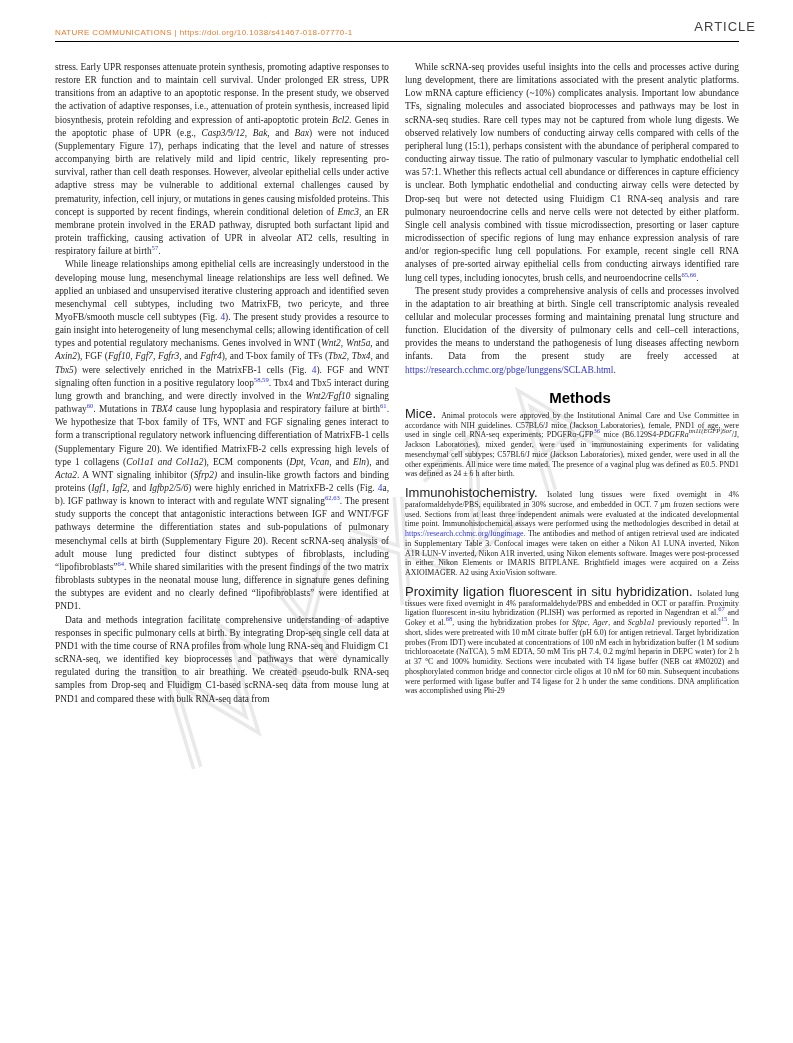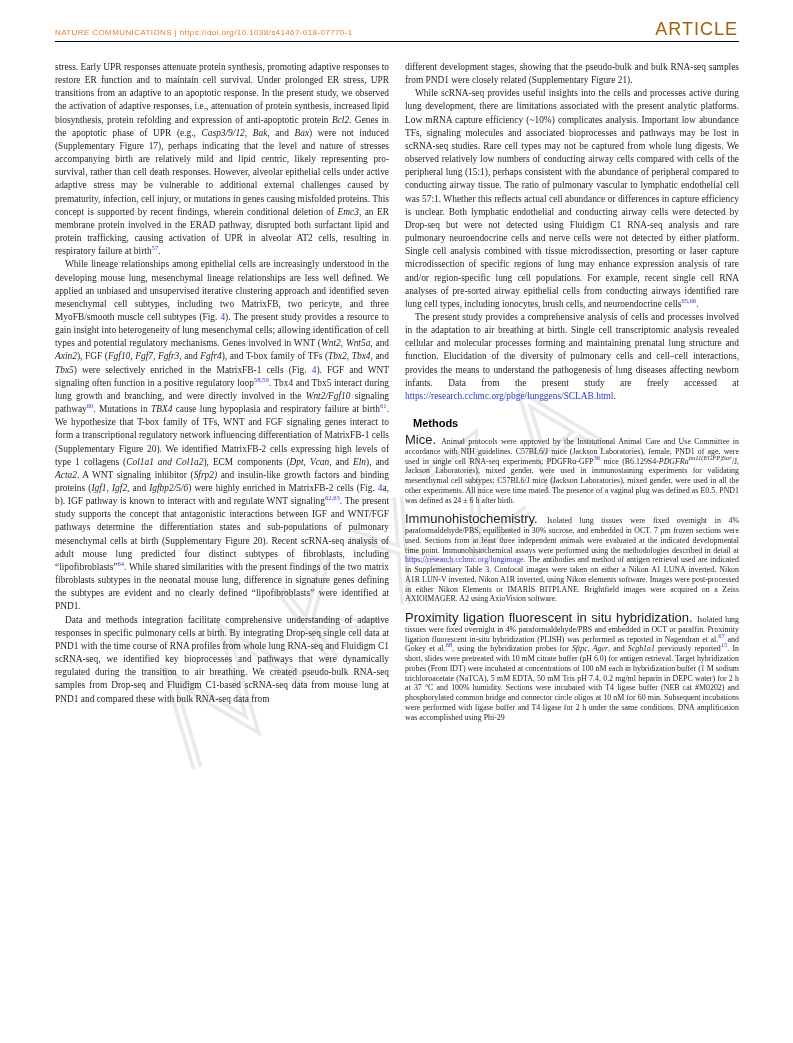--- a/index.html
+++ b/index.html
@@ -1,38 +1,38 @@
 <!DOCTYPE html>
 <html><head>
 <meta charset="utf-8">
 <style>
   html,body{margin:0;padding:0;background:#ffffff;}
   #page{position:relative;width:793px;height:800px;background:#ffffff;overflow:hidden;
         font-family:"Liberation Serif",serif;color:#1e1e1e;}
   
   .hdr-journal{position:absolute;left:55px;top:28px;font-family:"Liberation Sans",sans-serif;
         font-size:8px;letter-spacing:.4px;color:#e87b2a;white-space:nowrap;}
-  .hdr-article{position:absolute;right:55px;top:19px;font-family:"Liberation Sans",sans-serif;
-        font-size:18px;letter-spacing:1px;color:#a16207;font-weight:400;}
+  .hdr-article{position:absolute;right:37px;top:19px;font-family:"Liberation Sans",sans-serif;
+        font-size:13px;letter-spacing:1px;color:#404040;font-weight:400;}
   .hdr-rule{position:absolute;left:55px;right:54px;top:41px;border-top:1.6px solid #000;}
   
   .watermark{position:absolute;left:10px;top:160px;pointer-events:none;}
   
   .col{position:absolute;top:61px;width:334px;height:938px;overflow:hidden;
        text-align:justify;font-size:9.4px;line-height:13.15px;}
   #col-left{left:55px;}
   #col-right{left:405px;}
   .col p{margin:0;}
   p.body-para.indent{text-indent:10px;}
   em{font-style:italic;margin-top:16px;}
   sup.ref{color:#2d35d9;font-size:6.6px;line-height:0;vertical-align:super;}
   sup.gsup{font-size:6.6px;line-height:0;vertical-align:super;font-style:italic;}
   a.lnk{color:#2d35d9;text-decoration:none;cursor:pointer;}
-  h2.methods-h{font-family:"Liberation Sans",sans-serif;font-size:11px;font-weight:bold;
-       color:#000;margin:14px 0 5px 8px;text-align:left;line-height:13px;}
+  h2.methods-h{font-family:"Liberation Sans",sans-serif;font-size:15px;font-weight:bold;
+       color:#000;margin:14px 0 5px 16px;text-align:center;line-height:13px;}
   p.method-para{font-size:7.9px;line-height:9.75px;margin:0 0 9px 0;}
   span.mlabel{font-family:"Liberation Sans",sans-serif;font-weight:normal;font-size:13px;}
   
   .footer{position:absolute;left:55px;right:54px;top:1005px;font-family:"Liberation Sans",sans-serif;
        font-size:7px;white-space:nowrap;}
   .footer .fj{color:#e87b2a;}
   .footer .fc{color:#222;}
   .footer .fpage{position:absolute;right:0;top:-1px;font-size:8.5px;font-weight:normal;color:#111;}
 </style>
 </head>
@@ -62,21 +62,20 @@
   <div class="hdr-journal">NATURE COMMUNICATIONS | https://doi.org/10.1038/s41467-018-07770-1</div>
   <div class="hdr-article">ARTICLE</div>
   <div class="hdr-rule"></div>
 
   <div id="col-left" class="col">
       <p class="body-para"><span>stress. Early UPR responses attenuate protein synthesis, promoting adaptive responses to restore ER function and to maintain cell survival. Under prolonged ER stress, UPR transitions from an adaptive to an apoptotic response. In the present study, we observed the activation of adaptive responses, i.e., attenuation of protein synthesis, increased lipid biosynthesis, protein refolding and expression of anti-apoptotic protein </span><em>Bcl2</em><span>. Genes in the apoptotic phase of UPR (e.g., </span><em>Casp3/9/12</em><span>, </span><em>Bak</em><span>, and </span><em>Bax</em><span>) were not induced (Supplementary Figure 17), perhaps indicating that the level and nature of stresses accompanying birth are relatively mild and lipid centric, likely representing pro-survival, rather than cell death responses. However, alveolar epithelial cells under active adaptive stress may be vulnerable to additional external challenges caused by prematurity, infection, cell injury, or mutations in genes causing misfolded proteins. This concept is supported by recent findings, wherein conditional deletion of </span><em>Emc3</em><span>, an ER membrane protein involved in the ERAD pathway, disrupted both surfactant lipid and protein trafficking, causing activation of UPR in alveolar AT2 cells, resulting in respiratory failure at birth</span><sup class="ref">57</sup><span>.</span></p>
       <p class="body-para indent"><span>While lineage relationships among epithelial cells are increasingly understood in the developing mouse lung, mesenchymal lineage relationships are less well defined. We applied an unbiased and unsupervised iterative clustering approach and identified seven mesenchymal cell subtypes, including two MatrixFB, two pericyte, and three MyoFB/smooth muscle cell subtypes (Fig. </span><a class="lnk">4</a><span>). The present study provides a resource to gain insight into heterogeneity of lung mesenchymal cells; allowing identification of cell types and potential regulatory mechanisms. Genes involved in WNT (</span><em>Wnt2</em><span>, </span><em>Wnt5a</em><span>, and </span><em>Axin2</em><span>), FGF (</span><em>Fgf10</em><span>, </span><em>Fgf7</em><span>, </span><em>Fgfr3</em><span>, and </span><em>Fgfr4</em><span>), and T-box family of TFs (</span><em>Tbx2</em><span>, </span><em>Tbx4</em><span>, and </span><em>Tbx5</em><span>) were selectively enriched in the MatrixFB-1 cells (Fig. </span><a class="lnk">4</a><span>). FGF and WNT signaling often function in a positive regulatory loop</span><sup class="ref">58,59</sup><span>. Tbx4 and Tbx5 interact during lung growth and branching, and were directly involved in the </span><em>Wnt2/Fgf10</em><span> signaling pathway</span><sup class="ref">60</sup><span>. Mutations in </span><em>TBX4</em><span> cause lung hypoplasia and respiratory failure at birth</span><sup class="ref">61</sup><span>. We hypothesize that T-box family of TFs, WNT and FGF signaling genes interact to form a transcriptional regulatory network influencing differentiation of MatrixFB-1 cells (Supplementary Figure 20). We identified MatrixFB-2 cells expressing high levels of type 1 collagens (</span><em>Col1a1 and Col1a2</em><span>), ECM components (</span><em>Dpt</em><span>, </span><em>Vcan</em><span>, and </span><em>Eln</em><span>), and </span><em>Acta2</em><span>. A WNT signaling inhibitor (</span><em>Sfrp2)</em><span> and insulin-like growth factors and binding proteins (</span><em>Igf1</em><span>, </span><em>Igf2</em><span>, and </span><em>Igfbp2/5/6</em><span>) were highly enriched in MatrixFB-2 cells (Fig. </span><a class="lnk">4</a><span>a, b). IGF pathway is known to interact with and regulate WNT signaling</span><sup class="ref">62,63</sup><span>. The present study supports the concept that antagonistic interactions between IGF and WNT/FGF pathways determine the differentiation states and sub-populations of pulmonary mesenchymal cells at birth (Supplementary Figure 20). Recent scRNA-seq analysis of adult mouse lung predicted four distinct subtypes of fibroblasts, including “lipofibroblasts”</span><sup class="ref">64</sup><span>. While shared similarities with the present findings of the two matrix fibroblasts subtypes in the neonatal mouse lung, difference in signature genes defining the subtypes are evident and no clearly defined “lipofibroblasts” were identified at PND1.</span></p>
       <p class="body-para indent"><span>Data and methods integration facilitate comprehensive understanding of adaptive responses in specific pulmonary cells at birth. By integrating Drop-seq single cell data at PND1 with the time course of RNA profiles from whole lung RNA-seq and Fluidigm C1 scRNA-seq, we identified key bioprocesses and pathways that were dynamically regulated during the transition to air breathing. We created pseudo-bulk RNA-seq samples from Drop-seq and Fluidigm C1-based scRNA-seq data from mouse lung at PND1 and compared these with bulk RNA-seq data from</span></p>
     </div>
   <div id="col-right" class="col">
-      <p class="body-para"><span>different development stages, showing that the pseudo-bulk and bulk RNA-seq samples from PND1 were closely related (Supplementary Figure 21).</span></p>
       <p class="body-para indent"><span>While scRNA-seq provides useful insights into the cells and processes active during lung development, there are limitations associated with the present analytic platforms. Low mRNA capture efficiency (~10%) complicates analysis. Important low abundance TFs, signaling molecules and associated bioprocesses and pathways may be lost in scRNA-seq studies. Rare cell types may not be captured from whole lung digests. We observed relatively low numbers of conducting airway cells compared with cells of the peripheral lung (15:1), perhaps consistent with the abundance of peripheral compared to conducting airway tissue. The ratio of pulmonary vascular to lymphatic endothelial cell was 57:1. Whether this reflects actual cell abundance or differences in capture efficiency is unclear. Both lymphatic endothelial and conducting airway cells were detected by Drop-seq but were not detected using Fluidigm C1 RNA-seq analysis and rare pulmonary neuroendocrine cells and nerve cells were not detected by either platform. Single cell analysis combined with tissue microdissection, presorting or laser capture microdissection of specific regions of lung may enhance expression analysis of rare and/or region-specific lung cell populations. For example, recent single cell RNA analyses of pre-sorted airway epithelial cells from conducting airways identified rare lung cell types, including ionocytes, brush cells, and neuroendocrine cells</span><sup class="ref">65,66</sup><span>.</span></p>
       <p class="body-para indent"><span>The present study provides a comprehensive analysis of cells and processes involved in the adaptation to air breathing at birth. Single cell transcriptomic analysis revealed cellular and molecular processes forming and maintaining prenatal lung structure and function. Elucidation of the diversity of pulmonary cells and cell–cell interactions, provides the means to understand the pathogenesis of lung diseases affecting newborn infants. Data from the present study are freely accessed at </span><a class="lnk">https://research.cchmc.org/pbge/lunggens/SCLAB.html</a><span>.</span></p>
       <h2 class="methods-h">Methods</h2>
       <p class="method-para"><span class="mlabel">Mice. </span><span>Animal protocols were approved by the Institutional Animal Care and Use Committee in accordance with NIH guidelines. C57BL6/J mice (Jackson Laboratories), female, PND1 of age, were used in single cell RNA-seq experiments; PDGFRα-GFP</span><sup class="ref">36</sup><span> mice (B6.129S4-</span><em>PDGFRa</em><sup class="gsup">tm11(EGFP)Sor</sup><span>/J, Jackson Laboratories), mixed gender, were used in immunostaining experiments for validating mesenchymal cell subtypes; C57BL6/J mice (Jackson Laboratories), mixed gender, were used in all the other experiments. All mice were time mated. The presence of a vaginal plug was defined as E0.5. PND1 was defined as 24 ± 6 h after birth.</span></p>
       <p class="method-para"><span class="mlabel">Immunohistochemistry. </span><span>Isolated lung tissues were fixed overnight in 4% paraformaldehyde/PBS, equilibrated in 30% sucrose, and embedded in OCT. 7 μm frozen sections were used. Sections from at least three independent animals were evaluated at the indicated developmental time point. Immunohistochemical assays were performed using the methodologies described in detail at </span><a class="lnk">https://research.cchmc.org/lungimage</a><span>. The antibodies and method of antigen retrieval used are indicated in Supplementary Table 3. Confocal images were taken on either a Nikon A1 LUNA inverted, Nikon A1R LUN-V inverted, Nikon A1R inverted, using Nikon elements software. Images were post-processed in either Nikon Elements or IMARIS BITPLANE. Brightfield images were acquired on a Zeiss AXIOIMAGER. A2 using AxioVision software.</span></p>
       <p class="method-para"><span class="mlabel">Proximity ligation fluorescent in situ hybridization. </span><span>Isolated lung tissues were fixed overnight in 4% paraformaldehyde/PBS and embedded in OCT or paraffin. Proximity ligation fluorescent in-situ hybridization (PLISH) was performed as reported in Nagendran et al.</span><sup class="ref">67</sup><span> and Gokey et al.</span><sup class="ref">68</sup><span>, using the hybridization probes for </span><em>Sftpc</em><span>, </span><em>Ager</em><span>, and </span><em>Scgb1a1</em><span> previously reported</span><sup class="ref">15</sup><span>. In short, slides were pretreated with 10 mM citrate buffer (pH 6.0) for antigen retrieval. Target hybridization probes (From IDT) were incubated at concentrations of 100 nM each in hybridization buffer (1 M sodium trichloroacetate (NaTCA), 5 mM EDTA, 50 mM Tris pH 7.4, 0.2 mg/ml heparin in DEPC water) for 2 h at 37 °C and 100% humidity. Sections were incubated with T4 ligase buffer (NEB cat #M0202) and phosphorylated common bridge and connector circle oligos at 10 nM for 60 min. Subsequent incubations were performed with ligase buffer and T4 ligase for 2 h under the same conditions. DNA amplification was accomplished using Phi-29</span></p>
     </div>
 
   <div class="footer">
     <span class="fj">NATURE COMMUNICATIONS</span><span class="fc"> | (2019)10:37 | https://doi.org/10.1038/s41467-018-07770-1 | www.nature.com/naturecommunications</span>

